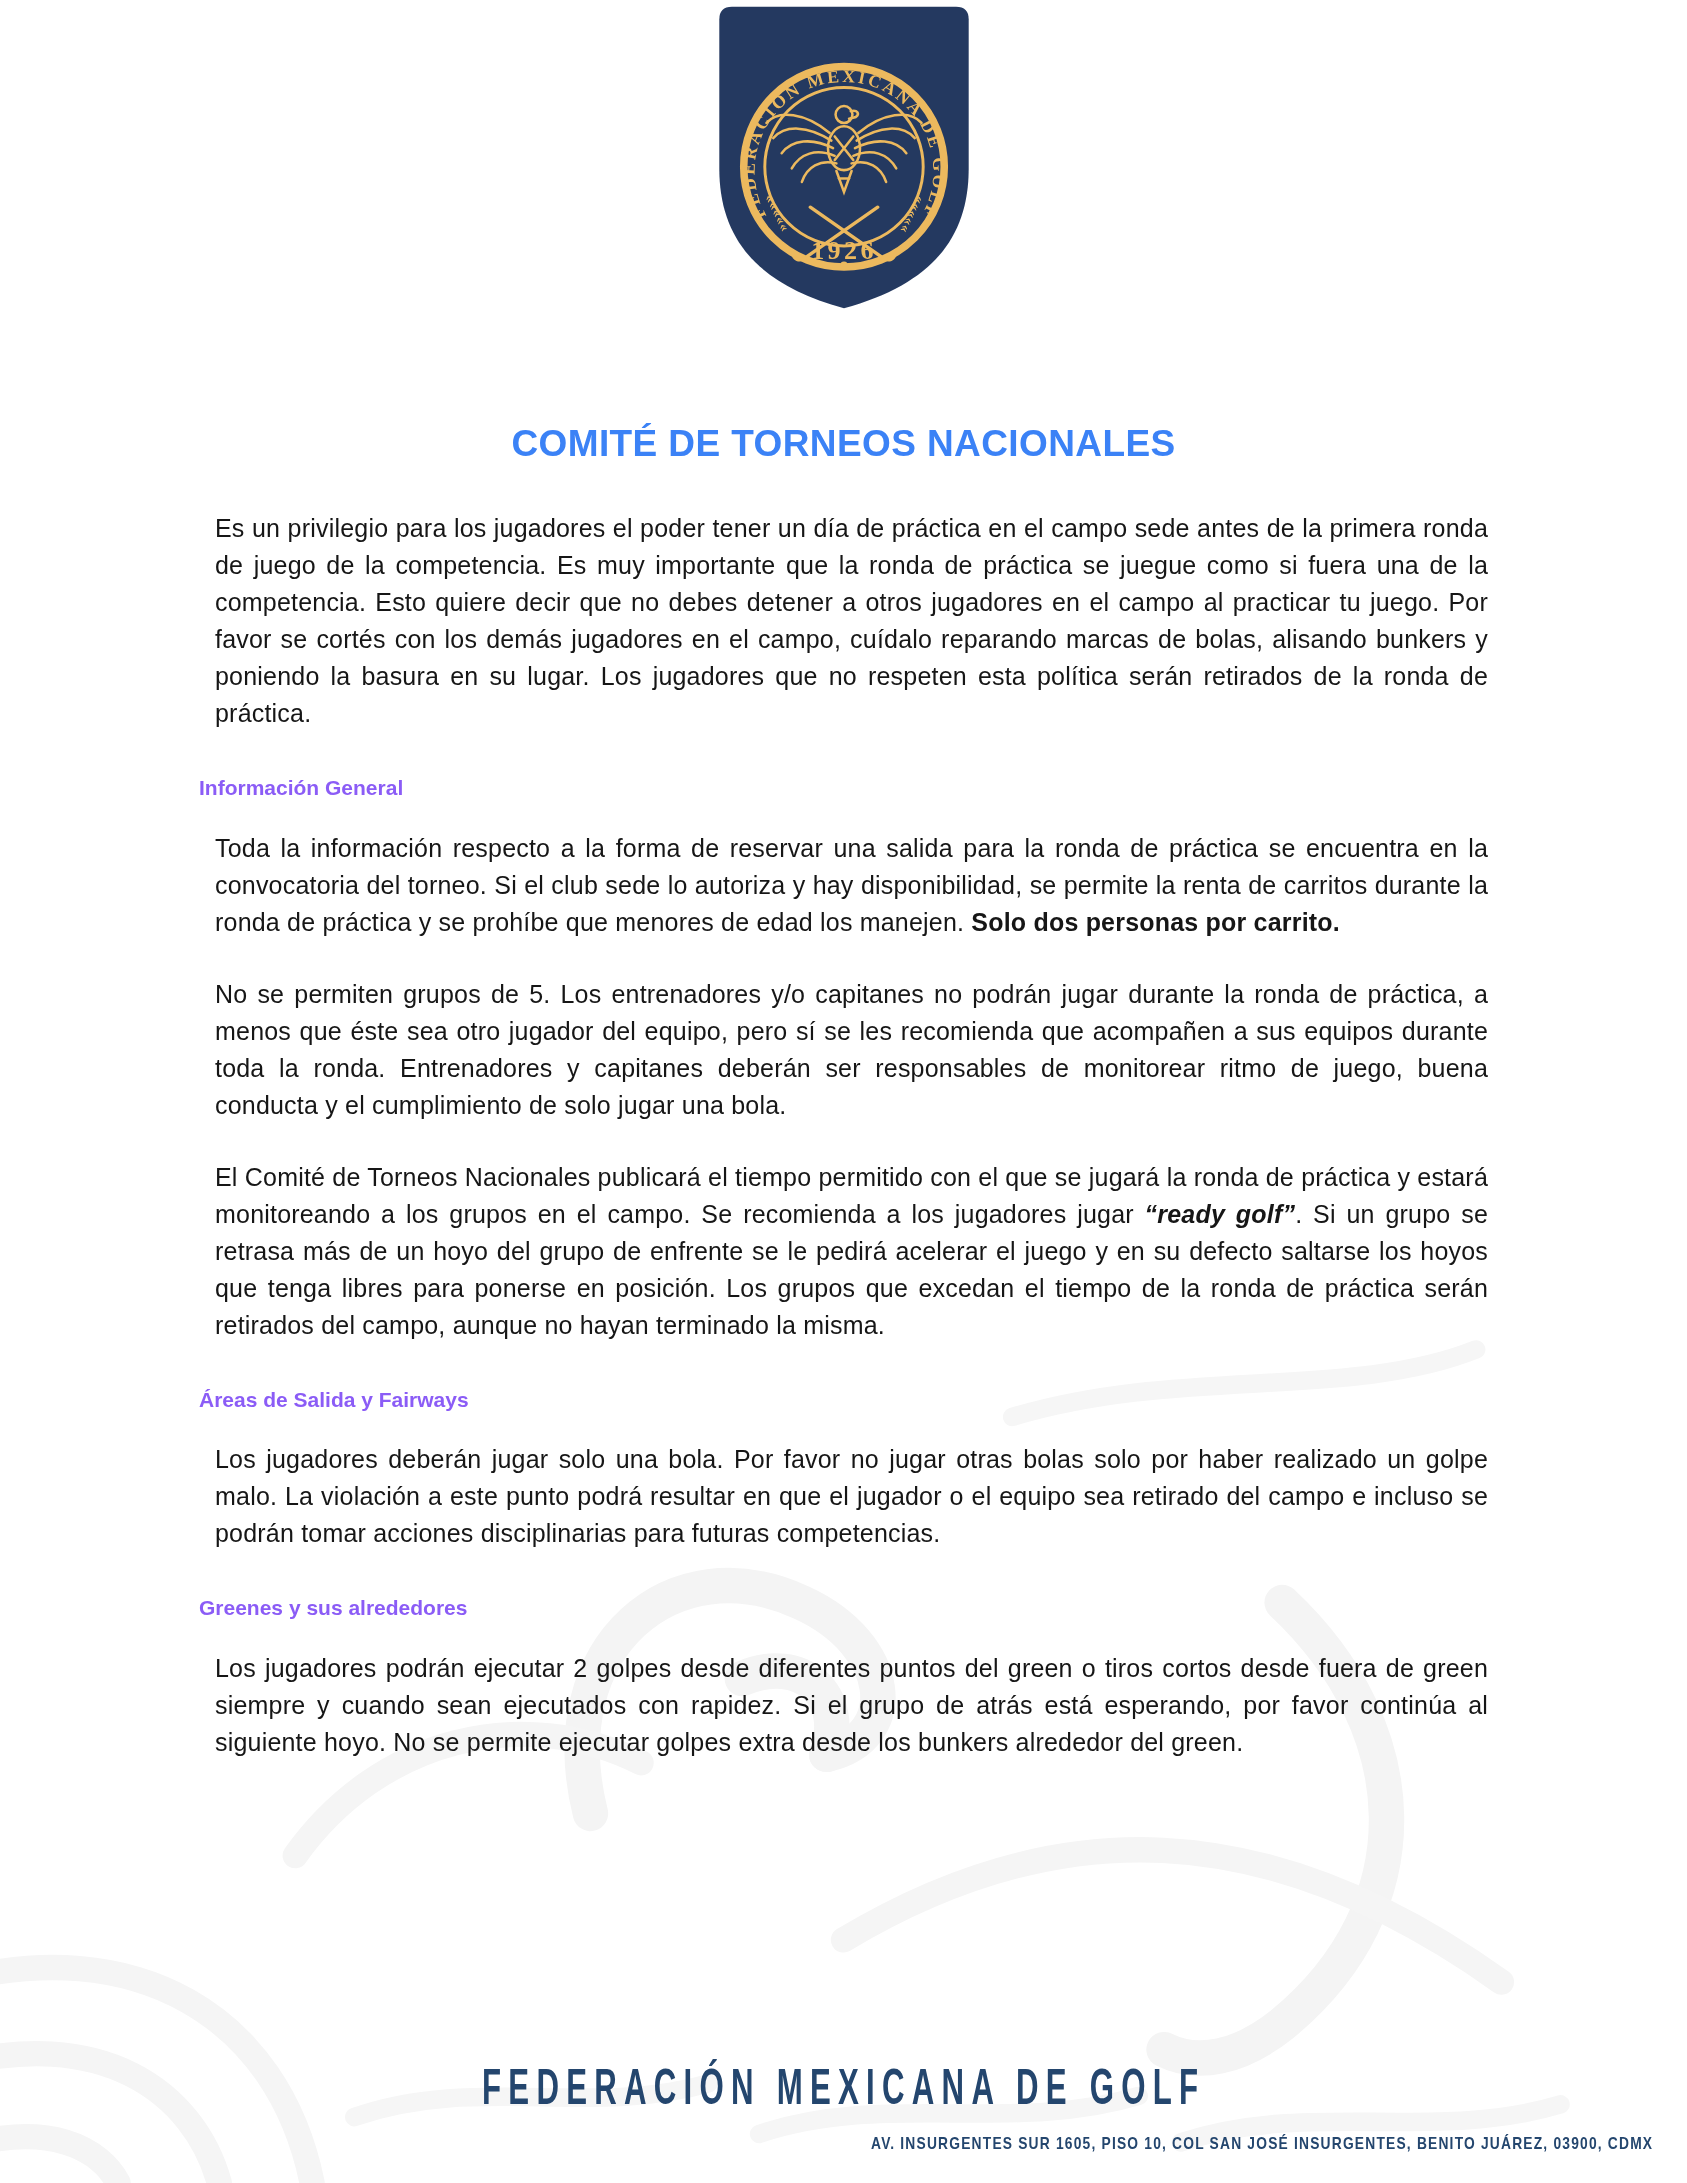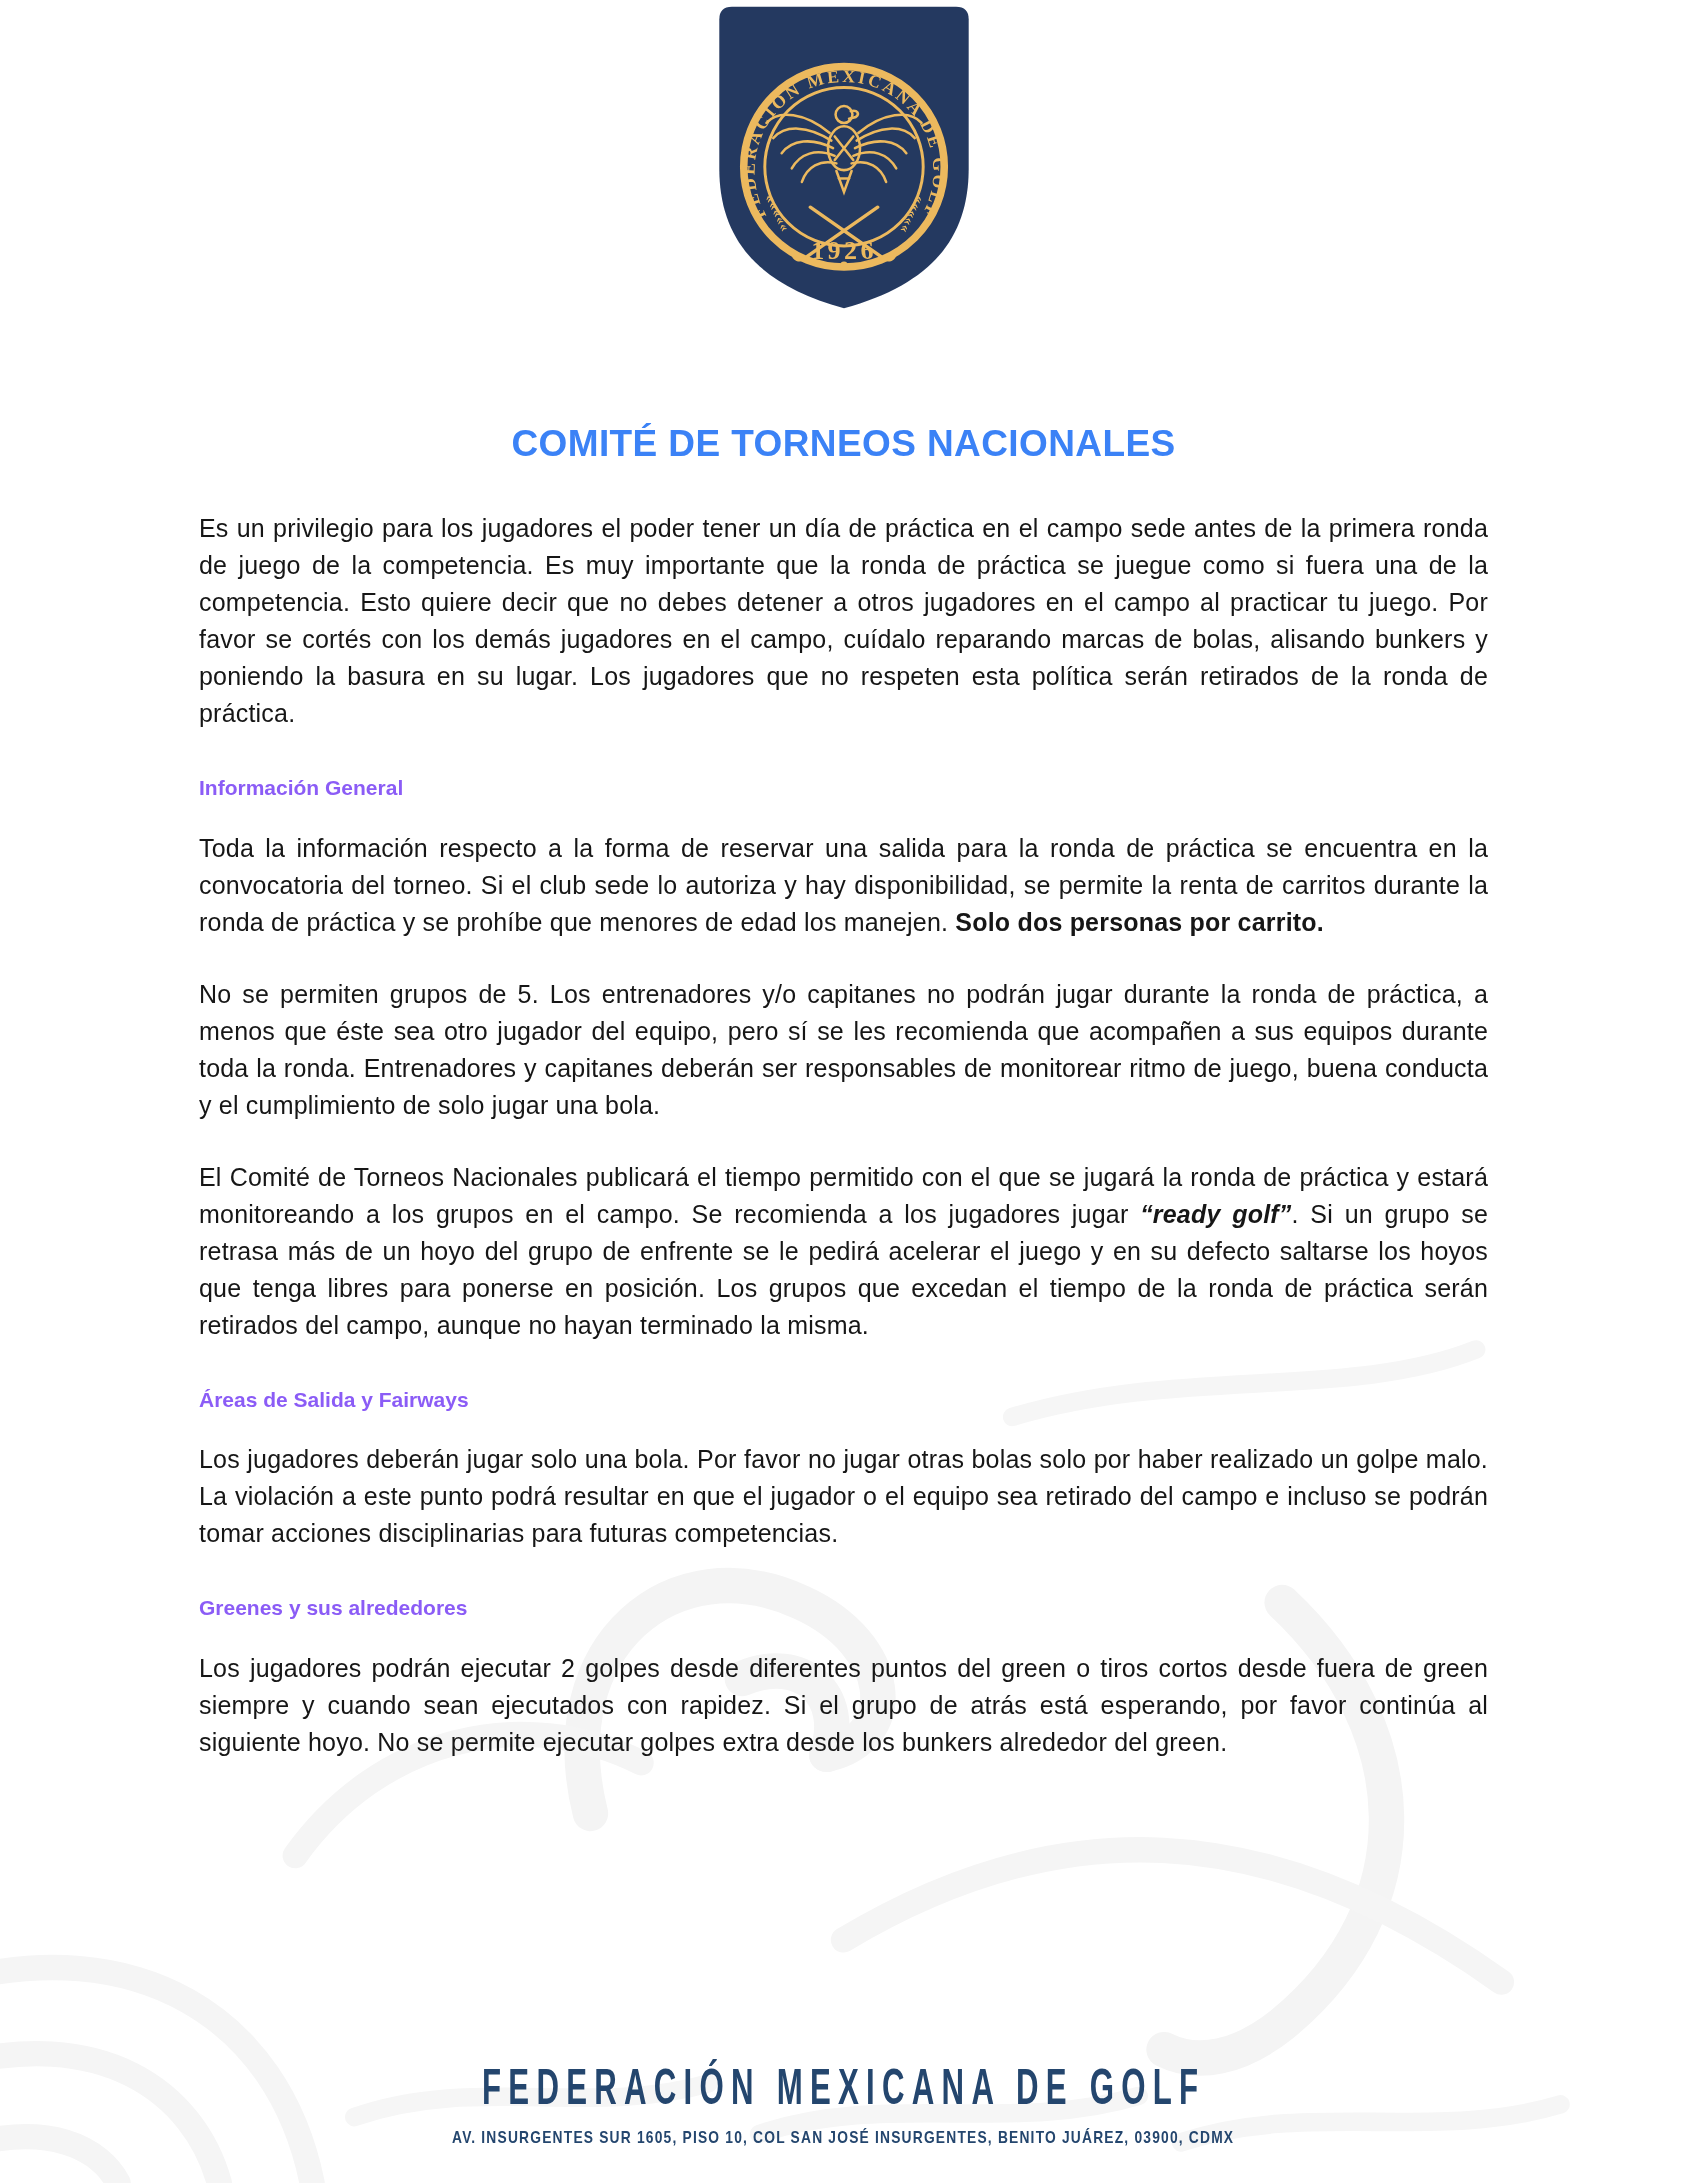--- a/index.html
+++ b/index.html
@@ -59,21 +59,21 @@
   .doc-title{
     margin:0 0 42px 0;
     text-align:center;
     font-size:37px;
     line-height:48px;
     font-weight:bold;
     color:#3b82f6;
     letter-spacing:0.4px;
   }
   .content p{
-    margin:0 0 35px 0;
+    margin:0 0 35px 16px;
     font-size:25px;
     line-height:37px;
     text-align:justify;
     letter-spacing:0.2px;
   }
   .content h3{
     margin:37px 0 23.6px 0;
     font-size:21px;
     line-height:37px;
     font-weight:bold;
@@ -93,21 +93,22 @@
     display:inline-block;
     font-size:40px;
     font-weight:bold;
     letter-spacing:9.3px;
     color:#24466e;
     transform:scale(0.78,1.24);
     white-space:nowrap;
   }
   .fmg-address{
     display:block;
-    margin-top:18px;
+    margin-top:24px;
+    text-align:right;
   }
   .fmg-address > span{
     display:inline-block;
     font-size:15px;
     font-weight:bold;
     letter-spacing:1.3px;
     color:#24466e;
     transform:scale(0.92,1.12);
     white-space:nowrap;
   }

